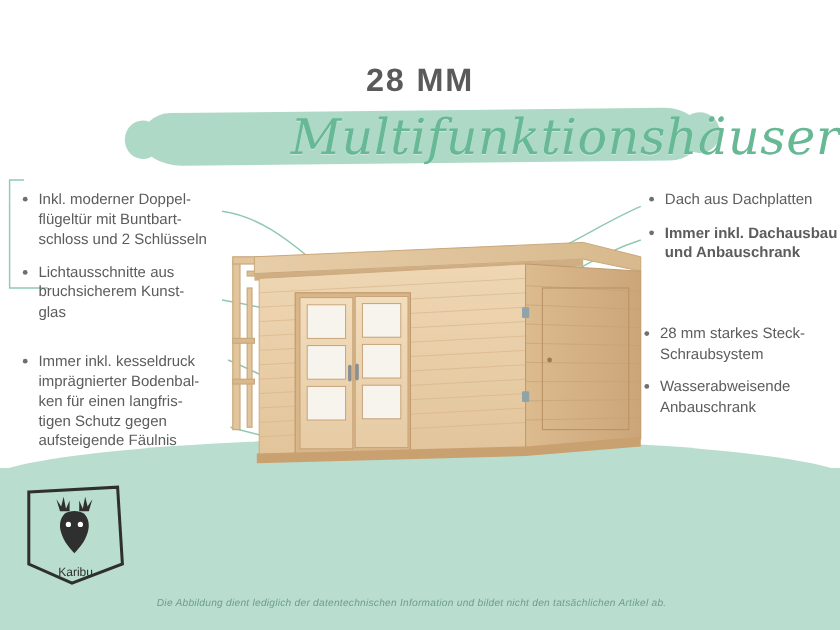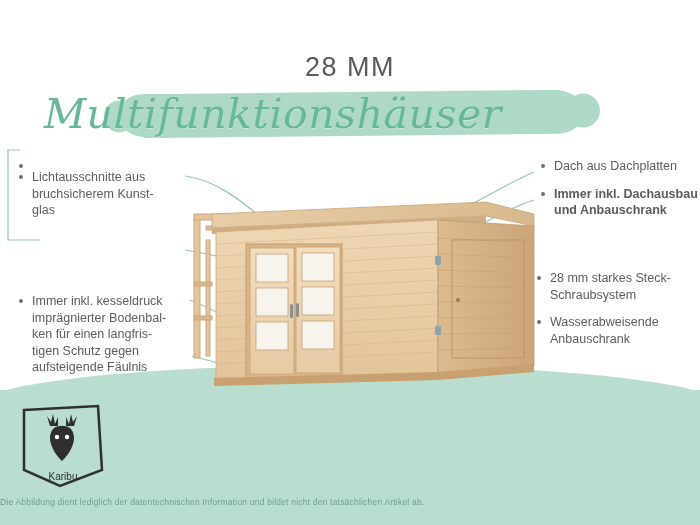--- a/index.html
+++ b/index.html
@@ -43,21 +43,21 @@
   
   .title-28 {
     position: absolute;
     top: 52px;
     left: 0;
     right: 0;
     text-align: center;
     font-size: 27px;
     letter-spacing: 1.5px;
     color: #5a5a5a;
-    font-weight: 400;
+    font-weight: 700;
   }
   .brush {
     position: absolute;
     top: 92px;
     left: 118px;
     width: 466px;
     height: 44px;
     background: #aed9c6;
     border-radius: 24px 30px 26px 34px / 22px 22px 22px 22px;
     transform: rotate(-0.6deg);
@@ -80,29 +80,28 @@
     width: 34px;
     height: 34px;
     background: #aed9c6;
     border-radius: 50%;
   }
   .title-main {
     position: absolute;
     top: 90px;
     left: 0;
     right: 0;
-    text-align: left;
+    text-align: right;
     font-size: 41px;
     color: #67b894;
     font-family: "DejaVu Serif", serif;
     font-style: italic;
     font-weight: 400;
     letter-spacing: 0.5px;
     text-shadow: 0 1px 0 rgba(255,255,255,0.35);
-    padding-left: 44px;
   }
 
   
   .features {
     position: absolute;
     font-size: 12.5px;
     line-height: 16.5px;
     color: #5c5c5c;
   }
   .features.left { left: 18px; top: 158px; width: 180px; }
@@ -153,24 +152,25 @@
     width: 86px;
     height: 86px;
   }
 
   
   .footnote {
     position: absolute;
     left: 0;
     right: 14px;
     bottom: 18px;
-    text-align: left;
+    text-align: center;
     font-size: 8.5px;
     color: #6f9e8b;
     letter-spacing: 0.2px;
+    font-style: italic;
   }
 </style>
 </head>
 <body>
 
 <div class="page">
 
   <div class="ground-top-curve"></div>
   <div class="ground"></div>
 
@@ -278,20 +278,23 @@
 
     <rect x="104" y="108" width="3" height="14" fill="#8a8f92" rx="1.5"></rect>
     <rect x="110" y="107" width="3" height="14" fill="#8a8f92" rx="1.5"></rect>
 
     <polygon points="28,182 252,176 348,168 348,176 252,184 28,190" fill="#c9a070"></polygon>
   </svg>
 
   <div class="features left">
     <div class="feat">
       <span class="dot"></span>
+      <span style="white-space: pre-line;">Inkl. moderner Doppel-
+flügeltür mit Buntbart-
+schloss und 2 Schlüsseln</span>
     </div>
     <div class="feat">
       <span class="dot"></span>
       <span style="white-space: pre-line;">Lichtausschnitte aus
 bruchsicherem Kunst-
 glas</span>
     </div>
   </div>
 
   <div class="features left-2">

